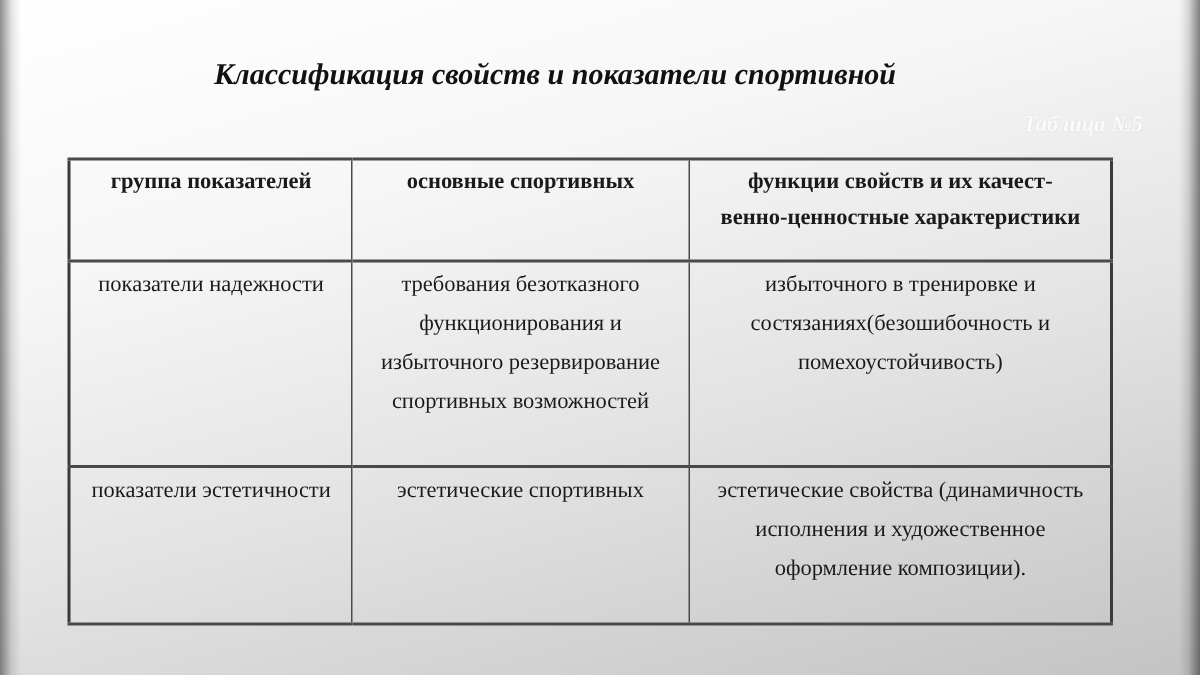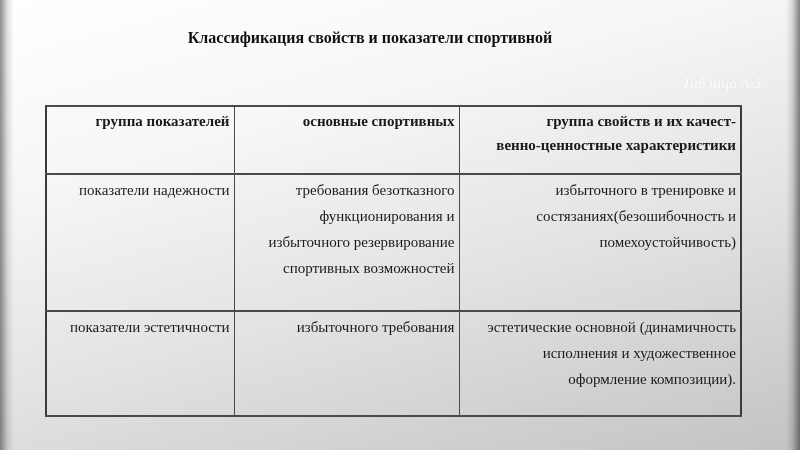--- a/index.html
+++ b/index.html
@@ -30,25 +30,26 @@
     left: 0;
     background: linear-gradient(90deg, rgba(30,30,30,0.50), rgba(30,30,30,0.12) 55%, rgba(30,30,30,0));
   }
   .edge-right {
     right: 0;
     background: linear-gradient(270deg, rgba(30,30,30,0.55), rgba(30,30,30,0.14) 55%, rgba(30,30,30,0));
   }
   .title {
     position: absolute;
     left: 75px;
-    top: 24px;
+    top: 36px;
     width: 590px;
     text-align: center;
     font-weight: bold;
-    font-size: 16px;
+    font-style: italic;
+    font-size: 20px;
     line-height: 28px;
     color: #111111;
   }
   .watermark {
     position: absolute;
     top: 75px;
     right: 38px;
     font-weight: bold;
     font-style: italic;
     font-size: 15px;
@@ -71,21 +72,21 @@
   table.grid col.c3 { width: 282px; }
   table.grid td, table.grid th {
     border: 1px solid #4a4a4a;
     border-top-width: 2px;
     border-bottom-width: 2px;
     vertical-align: top;
     padding: 2px 4px 2px 5px;
     box-sizing: border-box;
     line-height: 26px;
     font-weight: normal;
-    text-align: right;
+    text-align: center;
   }
   table.grid { border: 2px solid #3a3a3a; }
   table.grid th {
     font-weight: bold;
     line-height: 24px;
     white-space: pre-line;
   }
   td.justify {
     text-align: justify;
   }
@@ -110,28 +111,28 @@
   <table class="grid">
     <colgroup>
       <col class="c1">
         <col class="c2">
         <col class="c3">
     </colgroup>
     <tbody>
       <tr class="hdr">
         <th>группа показателей</th>
         <th>основные спортивных</th>
-        <th>группа свойств и их качест-
+        <th>функции свойств и их качест-
 венно-ценностные характеристики</th>
       </tr>
       <tr class="row-1">
         <td>показатели надежности</td>
         <td class="justify">требования безотказного функционирования и избыточного резервирование спортивных возможностей</td>
         <td class="justify">избыточного в тренировке и состязаниях(безошибочность и помехоустойчивость)</td>
       </tr>
       <tr class="row-2">
         <td>показатели эстетичности</td>
-        <td>избыточного требования</td>
-        <td class="justify">эстетические основной (динамичность исполнения и художественное оформление композиции).</td>
+        <td>эстетические спортивных</td>
+        <td class="justify">эстетические свойства (динамичность исполнения и художественное оформление композиции).</td>
       </tr>
     </tbody>
   </table>
 </div>
 
 </body></html>

